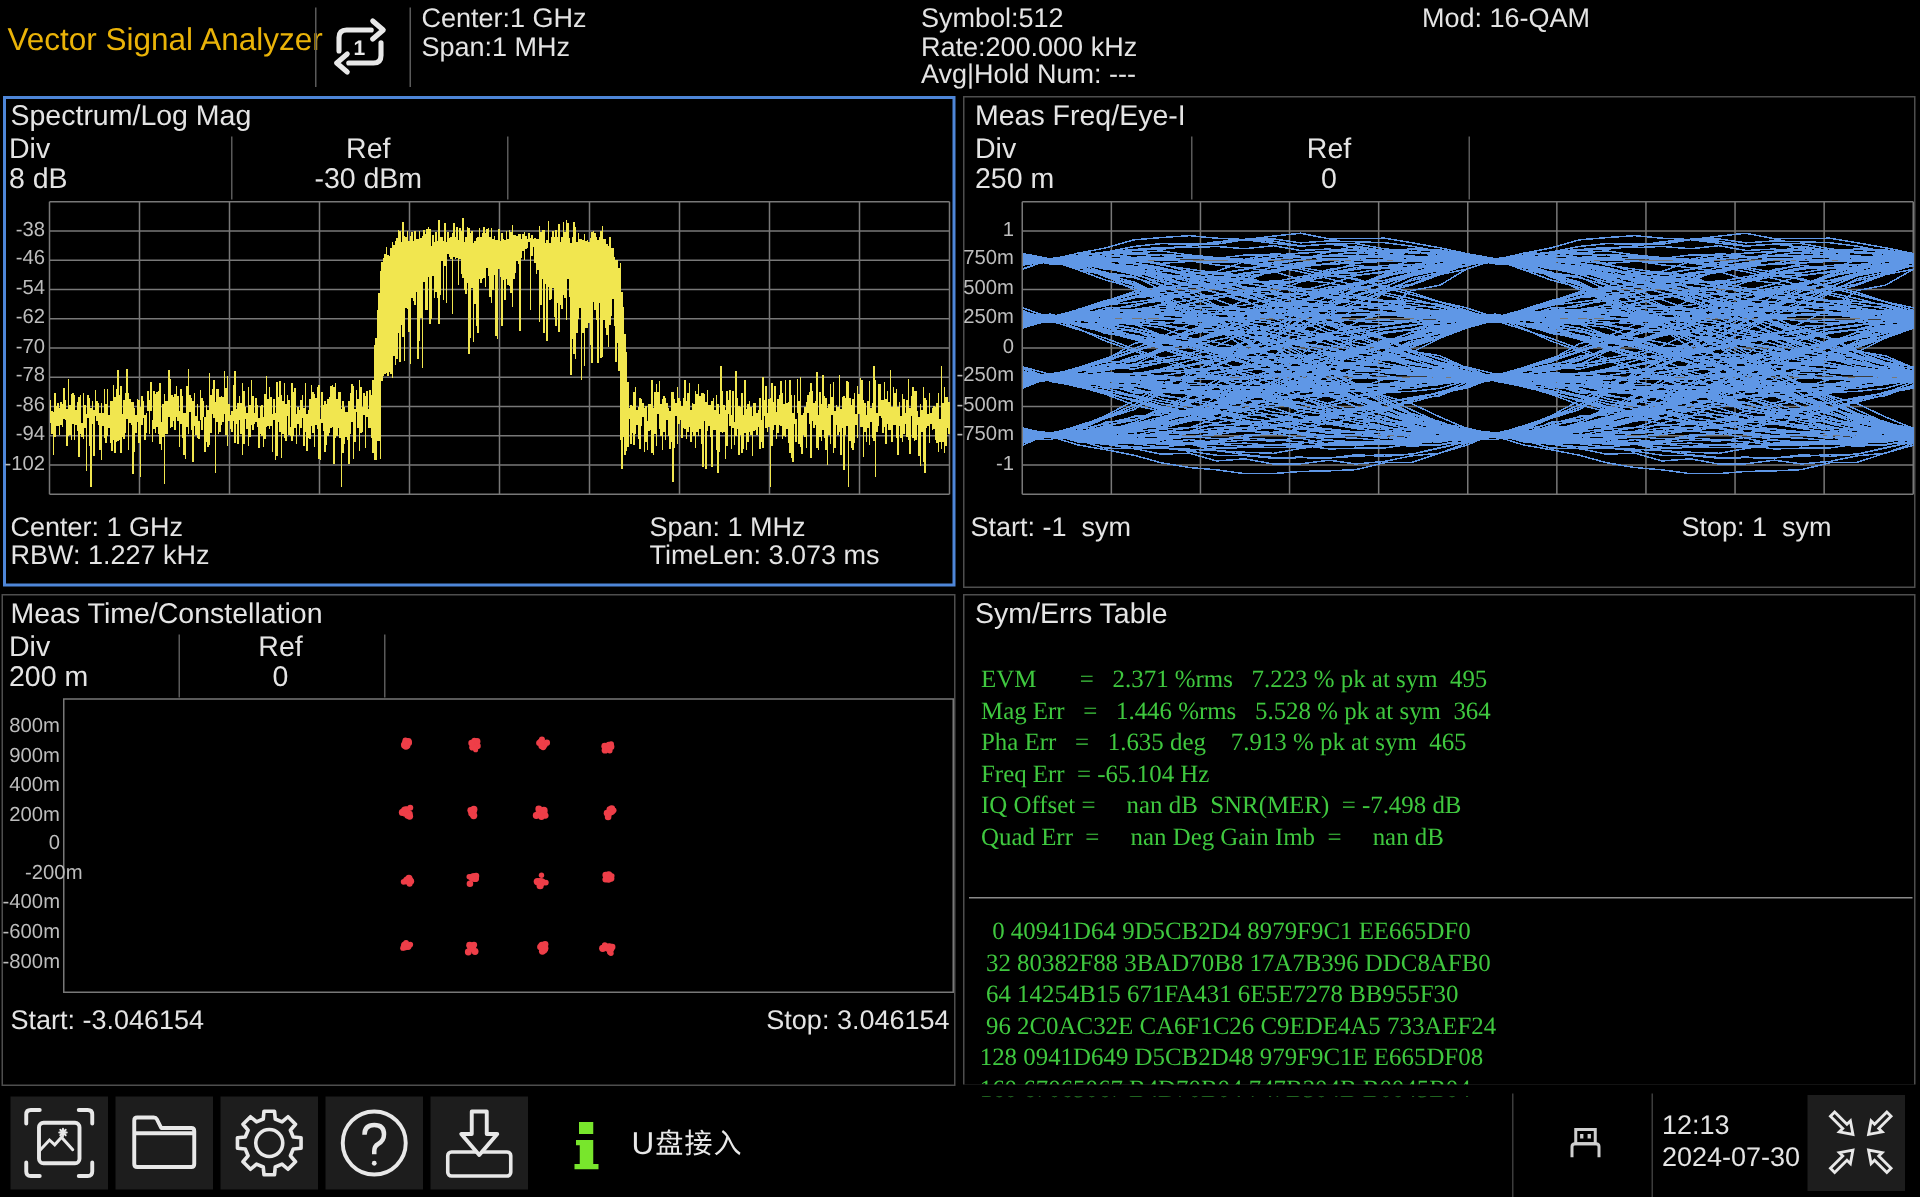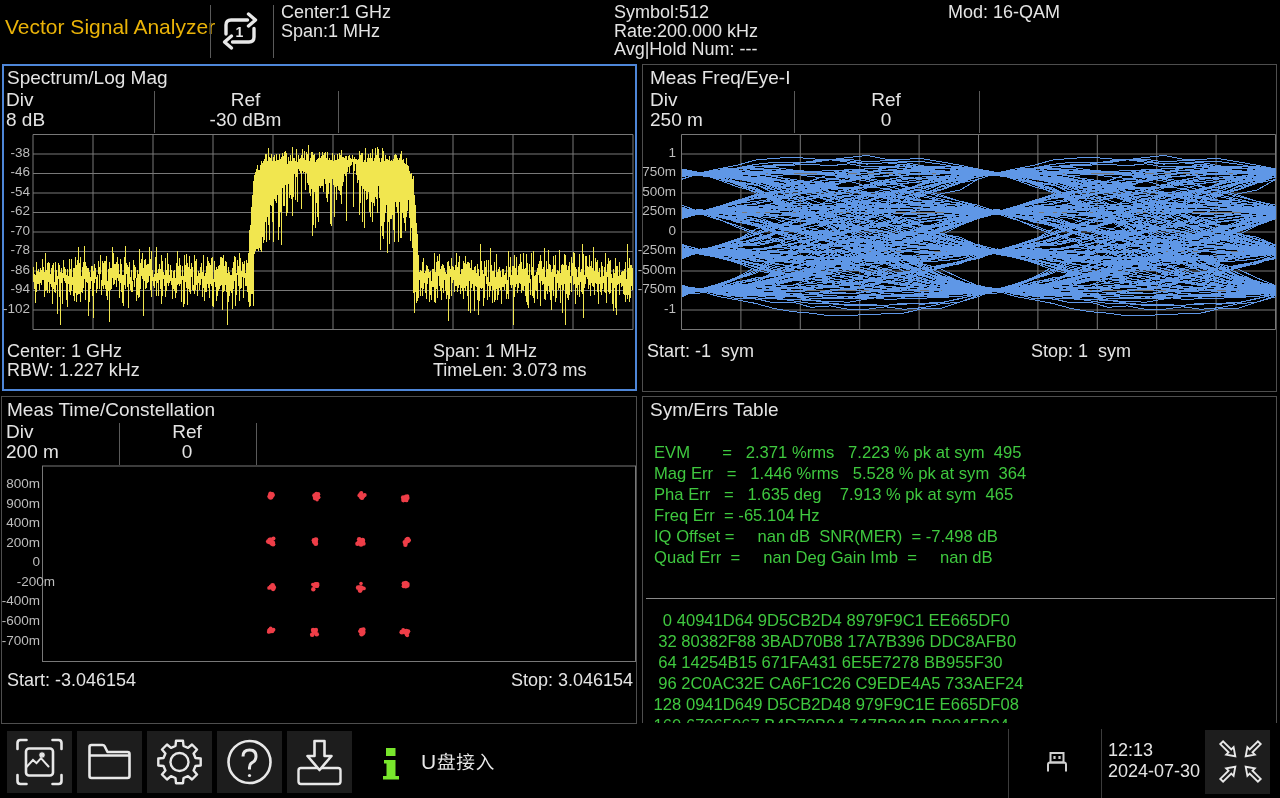--- a/index.html
+++ b/index.html
@@ -1,20 +1,20 @@
 <!DOCTYPE html>
 <html><head><meta charset="utf-8"><style>
 html,body{margin:0;padding:0;background:#000;width:1280px;height:798px;overflow:hidden}
 body{font-family:"Liberation Sans",sans-serif;color:#e4e4e4;position:relative}
 .abs{position:absolute}
 .t19{font-size:19px;line-height:20px;white-space:pre}
 .t18{font-size:18px;line-height:18.5px;white-space:pre}
 .sep{position:absolute;background:#5a5a5a;width:1px}
 .ylab{color:#bdbdbd;font-size:13.5px;text-align:right}
-.mono{font-family:Liberation Sans, sans-serif;color:#3fc83f;font-size:16.6px;line-height:21px;white-space:pre}
+.mono{font-family:Liberation Serif, serif;color:#3fc83f;font-size:16.6px;line-height:21px;white-space:pre}
 .tile{position:absolute;background:#1d1d1d}
 </style></head><body>
 <svg class="abs" width="1280" height="798" viewBox="0 0 1280 798" style="left:0;top:0">
 <g stroke="#787878" stroke-width="1" fill="none">
       <path d="M33.0 134.5V329.5M93.0 134.5V329.5M153.0 134.5V329.5M213.0 134.5V329.5M273.0 134.5V329.5M333.0 134.5V329.5M393.0 134.5V329.5M453.0 134.5V329.5M513.0 134.5V329.5M573.0 134.5V329.5M633.0 134.5V329.5M33 134.50H633M33 154.00H633M33 173.50H633M33 193.00H633M33 212.50H633M33 232.00H633M33 251.50H633M33 271.00H633M33 290.50H633M33 310.00H633M33 329.50H633"></path>
       <path d="M681.5 134.5V329.5M740.9 134.5V329.5M800.3 134.5V329.5M859.7 134.5V329.5M919.1 134.5V329.5M978.5 134.5V329.5M1037.9 134.5V329.5M1097.3 134.5V329.5M1156.7 134.5V329.5M1216.1 134.5V329.5M1275.5 134.5V329.5M681.5 134.50H1275.5M681.5 154.00H1275.5M681.5 173.50H1275.5M681.5 193.00H1275.5M681.5 212.50H1275.5M681.5 232.00H1275.5M681.5 251.50H1275.5M681.5 271.00H1275.5M681.5 290.50H1275.5M681.5 310.00H1275.5M681.5 329.50H1275.5"></path>
 <rect x="42.5" y="466" width="593" height="195.5"></rect>
     </g>
 <g stroke="#f1e64f" stroke-width="1" fill="none" shape-rendering="crispEdges">
       <path d="M33.5 266.7V281.7M34.5 273.9V289.1M35.5 274.6V303.2M36.5 261.8V291.5M37.5 270.9V284.1M38.5 268.8V284.1M39.5 271.9V289.9M40.5 268.0V283.4M41.5 269.6V284.8M42.5 258.8V279.5M43.5 266.8V280.3M44.5 272.4V297.1M45.5 252.9V290.7M46.5 270.0V289.9M47.5 262.8V293.3M48.5 261.9V282.4M49.5 263.3V293.2M50.5 273.6V283.5M51.5 268.0V287.0M52.5 264.6V304.4M53.5 263.2V289.2M54.5 281.8V291.5M55.5 261.7V292.7M56.5 270.2V285.1M57.5 276.3V313.8M58.5 263.1V278.8M59.5 265.4V297.1M60.5 272.2V324.6M61.5 267.5V282.5M62.5 273.4V303.8M63.5 260.3V277.6M64.5 267.2V280.8M65.5 268.7V283.3M66.5 275.1V300.3M67.5 268.6V306.9M68.5 275.5V284.3M69.5 259.4V291.8M70.5 269.2V295.3M71.5 259.3V290.6M72.5 276.9V285.0M73.5 267.5V295.5M74.5 267.6V300.9M75.5 256.5V293.1M76.5 264.7V301.8M77.5 259.6V294.6M78.5 246.8V294.0M79.5 263.1V293.5M80.5 257.0V301.8M81.5 275.8V291.5M82.5 266.8V292.6M83.5 262.0V288.4M84.5 246.1V279.1M85.5 262.2V300.2M86.5 265.8V282.1M87.5 267.7V283.0M88.5 268.1V316.2M89.5 272.2V301.5M90.5 276.6V288.5M91.5 266.0V281.4M92.5 266.4V295.6M93.5 271.2V317.7M94.5 263.8V283.3M95.5 267.5V278.8M96.5 276.8V293.2M97.5 275.1V288.8M98.5 260.6V274.2M99.5 266.9V289.0M100.5 254.5V274.3M101.5 279.7V294.7M102.5 260.7V285.8M103.5 262.8V288.8M104.5 261.1V284.5M105.5 260.5V289.3M106.5 255.6V296.1M107.5 281.3V299.9M108.5 269.0V291.0M109.5 262.4V322.4M110.5 267.5V289.5M111.5 267.6V289.3M112.5 246.7V277.7M113.5 252.8V285.2M114.5 263.5V284.4M115.5 264.4V280.4M116.5 262.4V286.6M117.5 257.1V278.0M118.5 264.2V280.9M119.5 273.7V297.7M120.5 259.3V282.8M121.5 263.8V291.9M122.5 275.0V303.2M123.5 275.2V305.9M124.5 257.2V284.6M125.5 246.1V289.4M126.5 263.4V274.4M127.5 265.4V286.7M128.5 267.4V307.9M129.5 262.0V284.0M130.5 277.0V290.1M131.5 269.6V292.3M132.5 280.7V292.4M133.5 260.2V279.7M134.5 265.0V286.6M135.5 267.4V277.8M136.5 277.9V301.0M137.5 269.7V294.9M138.5 273.5V298.1M139.5 248.7V296.7M140.5 263.2V288.6M141.5 259.2V275.7M142.5 253.3V278.8M143.5 267.9V315.5M144.5 259.5V281.0M145.5 259.0V289.1M146.5 264.9V287.8M147.5 264.2V283.4M148.5 264.4V281.5M149.5 247.4V275.7M150.5 258.5V290.3M151.5 250.5V297.4M152.5 269.5V280.8M153.5 276.7V285.8M154.5 273.7V287.8M155.5 256.6V280.7M156.5 247.0V295.5M157.5 272.8V282.5M158.5 268.9V295.7M159.5 264.2V280.1M160.5 268.9V289.0M161.5 255.4V303.6M162.5 260.5V295.8M163.5 271.6V279.0M164.5 275.0V285.8M165.5 258.3V297.0M166.5 269.7V291.1M167.5 253.3V283.4M168.5 263.8V286.4M169.5 275.4V282.9M170.5 265.3V281.0M171.5 270.2V284.6M172.5 278.4V298.9M173.5 270.8V289.0M174.5 270.3V290.7M175.5 277.7V297.8M176.5 262.5V292.8M177.5 250.7V284.6M178.5 266.1V283.7M179.5 257.8V285.7M180.5 264.8V284.0M181.5 275.7V301.5M182.5 265.9V280.2M183.5 275.5V306.5M184.5 254.8V303.9M185.5 264.9V281.6M186.5 254.3V288.2M187.5 263.3V305.4M188.5 267.1V289.1M189.5 255.6V291.7M190.5 269.2V293.7M191.5 263.2V277.0M192.5 266.6V289.7M193.5 284.8V290.9M194.5 255.0V294.1M195.5 261.4V290.4M196.5 258.7V285.4M197.5 276.2V296.0M198.5 271.3V282.7M199.5 273.1V289.9M200.5 266.5V285.3M201.5 263.3V278.5M202.5 272.0V297.2M203.5 255.0V288.0M204.5 276.3V300.9M205.5 273.3V292.0M206.5 265.8V292.4M207.5 256.8V283.9M208.5 261.1V288.4M209.5 262.9V297.7M210.5 265.0V283.6M211.5 257.8V286.3M212.5 256.7V306.0M213.5 279.2V306.5M214.5 261.3V282.0M215.5 270.0V287.2M216.5 267.4V301.3M217.5 269.4V296.4M218.5 265.7V290.5M219.5 264.7V288.5M220.5 257.2V285.6M221.5 256.8V284.7M222.5 257.9V309.6M223.5 255.1V291.8M224.5 266.3V290.7M225.5 261.4V285.4M226.5 261.5V292.1M227.5 272.7V324.6M228.5 267.1V301.9M229.5 271.5V296.3M230.5 274.5V291.4M231.5 274.8V293.1M232.5 267.6V309.2M233.5 262.2V289.2M234.5 255.8V281.2M235.5 257.0V305.9M236.5 272.7V294.7M237.5 259.8V274.6M238.5 266.3V285.5M239.5 253.3V300.7M240.5 258.2V288.6M241.5 271.3V287.9M242.5 261.9V276.7M243.5 263.9V298.4M244.5 260.7V277.8M245.5 272.7V285.5M246.5 260.0V285.5M247.5 263.2V292.0M248.5 253.2V301.8M249.5 230.2V306.7M250.5 225.1V306.4M251.5 206.5V294.0M252.5 195.2V293.9M253.5 180.6V305.7M254.5 174.8V253.8M255.5 172.3V250.8M256.5 169.3V249.3M257.5 164.6V248.9M258.5 170.2V250.8M259.5 170.4V248.3M260.5 165.0V249.5M261.5 161.0V252.3M262.5 163.4V237.4M263.5 160.9V243.2M264.5 158.5V239.5M265.5 153.6V222.3M266.5 153.8V241.6M267.5 161.2V216.9M268.5 148.3V224.6M269.5 157.2V240.4M270.5 158.1V205.0M271.5 154.1V205.7M272.5 160.5V221.5M273.5 157.3V242.4M274.5 154.6V198.8M275.5 160.6V200.7M276.5 153.8V203.2M277.5 159.6V194.8M278.5 159.6V239.6M279.5 154.2V227.4M280.5 158.6V211.9M281.5 157.4V245.2M282.5 153.4V188.3M283.5 156.1V206.4M284.5 152.4V206.4M285.5 151.0V184.9M286.5 152.5V215.7M287.5 164.0V212.8M288.5 156.9V184.3M289.5 161.0V198.4M290.5 154.9V194.9M291.5 160.9V198.7M292.5 146.9V215.8M293.5 157.9V196.9M294.5 158.1V174.3M295.5 160.6V200.0M296.5 148.7V177.4M297.5 161.5V202.3M298.5 154.8V169.1M299.5 158.8V171.2M300.5 157.7V172.6M301.5 155.4V209.2M302.5 148.8V171.2M303.5 157.7V172.6M304.5 151.2V172.1M305.5 160.0V190.2M306.5 152.2V172.9M307.5 154.3V182.5M308.5 145.2V185.3M309.5 161.1V193.0M310.5 157.9V195.9M311.5 151.5V188.8M312.5 152.0V236.0M313.5 155.3V225.4M314.5 153.9V192.0M315.5 161.7V227.7M316.5 160.4V202.5M317.5 158.6V217.1M318.5 158.0V222.1M319.5 152.2V185.7M320.5 157.7V188.4M321.5 155.6V186.2M322.5 151.5V185.6M323.5 155.2V191.6M324.5 152.7V178.9M325.5 152.2V184.2M326.5 158.0V198.1M327.5 151.8V202.0M328.5 159.6V193.5M329.5 157.5V183.2M330.5 160.3V224.1M331.5 159.7V225.8M332.5 152.7V179.4M333.5 160.6V184.5M334.5 155.1V217.1M335.5 159.5V186.5M336.5 159.7V200.1M337.5 154.2V185.7M338.5 159.4V190.3M339.5 153.1V190.9M340.5 154.8V195.0M341.5 149.9V204.4M342.5 156.6V186.3M343.5 156.9V181.7M344.5 157.6V174.3M345.5 155.8V175.8M346.5 156.0V220.8M347.5 159.6V172.2M348.5 156.0V167.0M349.5 154.9V173.3M350.5 157.5V166.1M351.5 159.3V165.2M352.5 155.2V161.6M353.5 158.8V206.6M354.5 156.8V170.5M355.5 159.2V164.4M356.5 158.6V175.2M357.5 159.5V182.6M358.5 159.1V179.9M359.5 150.5V214.6M360.5 154.9V203.3M361.5 153.0V186.2M362.5 153.4V222.2M363.5 162.3V189.1M364.5 159.9V227.6M365.5 147.5V191.3M366.5 161.8V199.9M367.5 158.2V199.1M368.5 154.3V191.8M369.5 158.1V211.5M370.5 153.3V217.2M371.5 157.9V202.1M372.5 149.3V221.6M373.5 161.1V203.2M374.5 158.0V205.7M375.5 147.8V196.9M376.5 154.7V198.6M377.5 146.5V213.1M378.5 148.6V185.8M379.5 158.4V198.2M380.5 161.8V250.0M381.5 157.8V226.2M382.5 148.0V235.8M383.5 151.4V239.2M384.5 161.0V222.3M385.5 155.4V212.9M386.5 159.2V205.0M387.5 159.0V253.3M388.5 160.3V222.3M389.5 155.9V243.7M390.5 160.9V218.5M391.5 159.7V218.5M392.5 161.1V215.1M393.5 158.9V230.1M394.5 154.5V242.3M395.5 153.8V201.5M396.5 155.1V206.5M397.5 157.7V213.1M398.5 160.2V241.9M399.5 157.8V202.0M400.5 153.9V238.4M401.5 150.6V238.3M402.5 159.5V213.4M403.5 159.0V218.4M404.5 162.7V223.3M405.5 163.9V231.0M406.5 158.3V216.8M407.5 165.1V210.5M408.5 165.6V199.5M409.5 171.0V217.5M410.5 173.5V241.3M411.5 173.2V228.4M412.5 178.6V247.5M413.5 175.5V293.4M414.5 194.5V312.7M415.5 204.6V291.6M416.5 222.6V303.1M417.5 234.4V300.9M418.5 254.7V298.3M419.5 271.7V279.5M420.5 269.9V295.7M421.5 270.7V288.4M422.5 261.5V296.4M423.5 258.2V289.2M424.5 273.0V283.0M425.5 271.4V292.8M426.5 265.2V299.2M427.5 265.9V284.1M428.5 268.8V277.9M429.5 272.3V301.6M430.5 270.7V294.5M431.5 280.6V299.8M432.5 269.3V287.1M433.5 269.0V286.5M434.5 253.3V301.7M435.5 272.1V303.3M436.5 261.5V289.0M437.5 256.2V297.5M438.5 261.3V276.3M439.5 253.8V285.9M440.5 269.3V290.8M441.5 266.0V299.8M442.5 263.8V287.7M443.5 265.2V293.0M444.5 268.4V280.3M445.5 272.1V290.5M446.5 274.0V299.0M447.5 261.5V294.6M448.5 261.0V321.1M449.5 266.2V298.7M450.5 268.7V277.4M451.5 257.9V296.0M452.5 265.5V282.6M453.5 267.4V279.7M454.5 270.4V292.1M455.5 265.0V285.6M456.5 253.4V286.3M457.5 267.4V292.4M458.5 262.0V288.1M459.5 255.6V284.6M460.5 273.5V294.4M461.5 268.6V288.2M462.5 269.4V290.8M463.5 260.8V298.6M464.5 262.7V288.0M465.5 256.2V290.5M466.5 263.9V286.0M467.5 262.2V296.1M468.5 262.2V311.3M469.5 262.9V280.7M470.5 268.1V312.5M471.5 260.3V287.6M472.5 269.9V284.3M473.5 269.7V291.4M474.5 267.4V311.1M475.5 265.5V286.4M476.5 273.2V286.8M477.5 263.5V300.0M478.5 269.3V315.3M479.5 276.3V301.0M480.5 244.2V287.9M481.5 260.7V288.8M482.5 270.3V288.0M483.5 273.6V306.0M484.5 260.8V297.5M485.5 266.5V276.0M486.5 259.9V284.0M487.5 276.8V299.5M488.5 260.4V285.6M489.5 281.6V296.8M490.5 247.6V290.8M491.5 265.4V286.1M492.5 270.6V303.2M493.5 271.1V290.3M494.5 262.3V302.3M495.5 276.7V299.6M496.5 253.5V288.9M497.5 272.4V299.7M498.5 269.1V294.9M499.5 267.2V288.1M500.5 271.1V290.3M501.5 277.3V304.2M502.5 268.8V287.0M503.5 268.6V286.6M504.5 275.2V290.0M505.5 273.4V284.4M506.5 265.6V299.4M507.5 279.8V294.4M508.5 251.0V298.9M509.5 266.5V277.3M510.5 257.3V285.4M511.5 275.0V288.3M512.5 266.2V284.8M513.5 265.6V324.6M514.5 255.3V297.1M515.5 268.2V286.7M516.5 257.0V283.5M517.5 274.5V292.8M518.5 265.8V288.4M519.5 263.6V283.0M520.5 253.7V283.7M521.5 261.7V292.7M522.5 269.1V290.4M523.5 253.1V291.0M524.5 268.9V285.9M525.5 267.9V295.6M526.5 253.5V302.3M527.5 263.3V305.1M528.5 275.2V307.7M529.5 263.6V282.6M530.5 279.0V294.7M531.5 252.6V275.2M532.5 267.2V295.8M533.5 251.0V298.2M534.5 276.4V302.8M535.5 275.2V290.0M536.5 271.5V291.1M537.5 268.2V298.8M538.5 263.6V275.2M539.5 261.3V282.5M540.5 255.0V305.5M541.5 260.8V280.7M542.5 268.9V285.2M543.5 267.3V283.6M544.5 248.2V298.7M545.5 276.6V300.1M546.5 261.1V291.2M547.5 269.4V293.7M548.5 250.2V286.4M549.5 263.8V292.2M550.5 265.2V300.2M551.5 271.7V310.1M552.5 269.2V289.8M553.5 256.3V296.1M554.5 264.7V276.8M555.5 254.5V302.2M556.5 274.0V298.4M557.5 270.1V283.0M558.5 271.0V290.2M559.5 249.7V288.2M560.5 272.5V303.3M561.5 264.8V285.3M562.5 264.1V313.4M563.5 265.1V290.2M564.5 253.7V283.7M565.5 254.7V324.6M566.5 265.0V294.1M567.5 269.7V298.4M568.5 266.3V300.1M569.5 262.1V295.0M570.5 275.9V283.4M571.5 257.2V291.7M572.5 262.9V275.7M573.5 251.8V284.7M574.5 253.3V284.4M575.5 266.7V304.4M576.5 268.7V288.1M577.5 276.6V294.5M578.5 267.3V285.3M579.5 254.3V296.8M580.5 271.9V281.5M581.5 268.5V291.8M582.5 244.2V293.8M583.5 253.6V318.1M584.5 275.3V288.1M585.5 255.8V283.7M586.5 256.3V277.4M587.5 266.4V278.6M588.5 266.9V288.6M589.5 254.9V284.8M590.5 266.2V295.9M591.5 260.6V282.9M592.5 268.1V286.4M593.5 246.5V286.7M594.5 271.0V294.8M595.5 257.8V283.2M596.5 261.8V283.5M597.5 259.6V292.2M598.5 271.5V303.6M599.5 267.9V284.2M600.5 277.3V291.9M601.5 262.4V294.5M602.5 266.1V289.3M603.5 275.6V282.8M604.5 266.8V291.6M605.5 252.8V293.4M606.5 272.3V302.6M607.5 264.0V277.4M608.5 258.0V291.9M609.5 260.9V293.8M610.5 260.4V293.3M611.5 274.3V283.2M612.5 278.2V303.7M613.5 269.2V310.7M614.5 273.0V287.8M615.5 258.1V308.1M616.5 265.6V315.3M617.5 266.4V285.1M618.5 276.0V283.7M619.5 262.2V295.4M620.5 275.1V282.7M621.5 272.0V286.5M622.5 270.9V286.1M623.5 271.0V293.6M624.5 268.5V295.3M625.5 262.2V301.6M626.5 279.0V294.8M627.5 244.2V299.3M628.5 268.4V294.9M629.5 258.0V301.9M630.5 264.7V297.5M631.5 264.7V285.6M632.5 268.0V289.5"></path>
@@ -420,39 +420,39 @@
 <div class="abs ylab" style="left:636px;top:144.5px;width:40px">1</div>
 <div class="abs ylab" style="left:636px;top:164.0px;width:40px">750m</div>
 <div class="abs ylab" style="left:636px;top:183.5px;width:40px">500m</div>
 <div class="abs ylab" style="left:636px;top:203.0px;width:40px">250m</div>
 <div class="abs ylab" style="left:636px;top:222.5px;width:40px">0</div>
 <div class="abs ylab" style="left:636px;top:242.0px;width:40px">-250m</div>
 <div class="abs ylab" style="left:636px;top:261.5px;width:40px">-500m</div>
 <div class="abs ylab" style="left:636px;top:281.0px;width:40px">-750m</div>
 <div class="abs ylab" style="left:636px;top:300.5px;width:40px">-1</div>
 <div class="abs t18" style="left:647px;top:342px">Start: -1  sym</div>
-<div class="abs t18" style="left:1031px;top:342px;width:200px;text-align:left">Stop: 1  sym</div>
+<div class="abs t18" style="left:1071px;top:342px;width:200px;text-align:center">Stop: 1  sym</div>
 
 <div class="abs" style="left:1px;top:396px;width:634px;height:326px;border:1px solid #4e4e4e"></div>
 <div class="abs t19" style="left:7px;top:400px">Meas Time/Constellation</div>
 <div class="abs t19" style="left:6px;top:422px">Div
 200 m</div>
 <div class="abs t19" style="left:118px;top:422px;width:138px;text-align:center">Ref
 0</div>
 <div class="sep" style="left:118.5px;top:423px;height:42px"></div>
 <div class="sep" style="left:256px;top:423px;height:42px"></div>
 <div class="abs ylab" style="left:0px;top:476.1px;width:40px">800m</div>
 <div class="abs ylab" style="left:0px;top:495.6px;width:40px">900m</div>
 <div class="abs ylab" style="left:0px;top:515.1px;width:40px">400m</div>
 <div class="abs ylab" style="left:0px;top:534.7px;width:40px">200m</div>
 <div class="abs ylab" style="left:0px;top:554.2px;width:40px">0</div>
 <div class="abs ylab" style="left:15px;top:573.8px;width:40px">-200m</div>
 <div class="abs ylab" style="left:0px;top:593.4px;width:40px">-400m</div>
 <div class="abs ylab" style="left:0px;top:612.9px;width:40px">-600m</div>
-<div class="abs ylab" style="left:0px;top:632.5px;width:40px">-700m</div>
+<div class="abs ylab" style="left:0px;top:632.5px;width:40px">-800m</div>
 <div class="abs t18" style="left:7px;top:671px">Start: -3.046154</div>
 <div class="abs t18" style="left:433px;top:671px;width:200px;text-align:right">Stop: 3.046154</div>
 
 <div class="abs" style="left:642px;top:396px;width:633px;height:326px;border:1px solid #4e4e4e"></div>
 <div class="abs t19" style="left:650px;top:400px">Sym/Errs Table</div>
 <div class="abs mono" style="left:654px;top:442px">EVM       =   2.371 %rms   7.223 % pk at sym  495
 Mag Err   =   1.446 %rms   5.528 % pk at sym  364
 Pha Err   =   1.635 deg    7.913 % pk at sym  465
 Freq Err  = -65.104 Hz
 IQ Offset =     nan dB  SNR(MER)  = -7.498 dB

